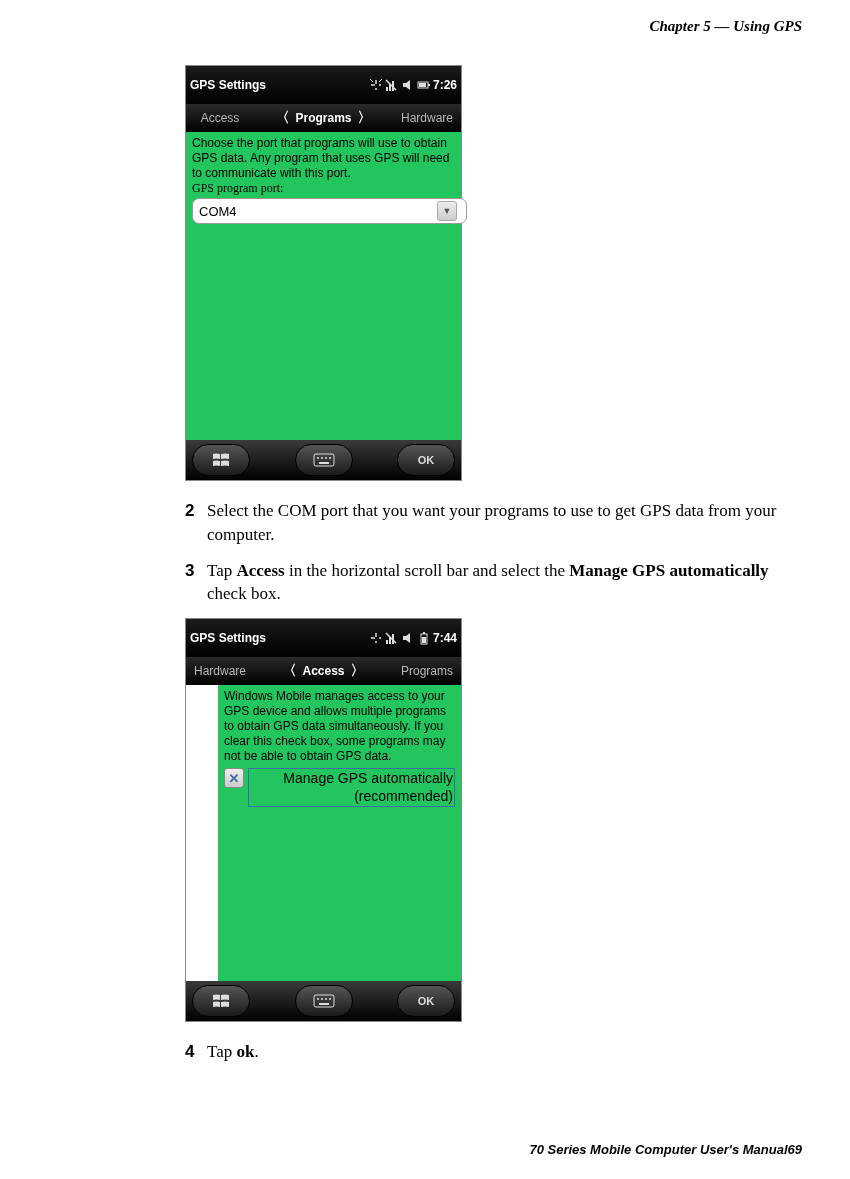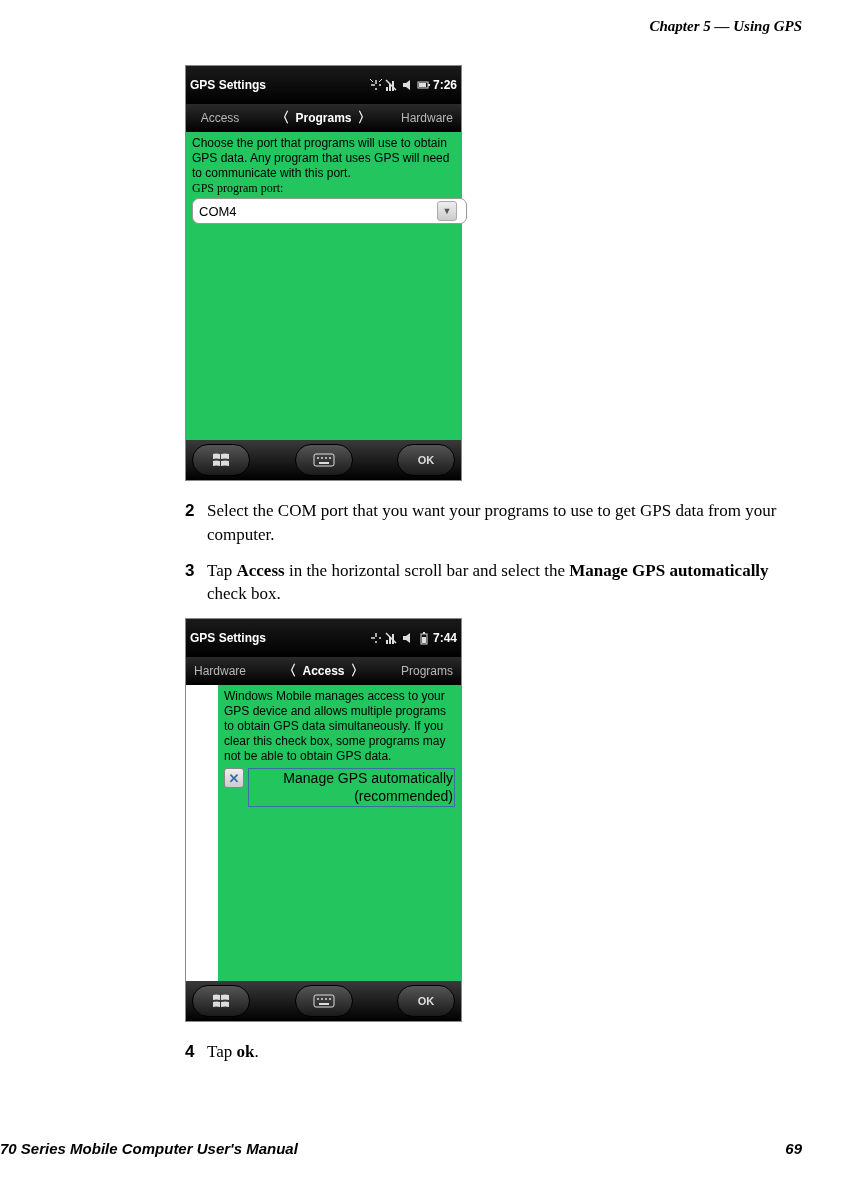--- a/index.html
+++ b/index.html
@@ -179,25 +179,25 @@
     }
     .step-text b {
       font-weight: bold;
     }
     .footer {
       position:absolute;
       bottom:22px;
       left:0;
       right:48px;
       display:flex;
-      justify-content:space-between;
+      justify-content:flex-end;
       font-family: Arial, sans-serif;
       font-weight:bold;
       font-style:italic;
-      font-size:15px;
+      font-size:13px;
     }
     .footer-left { margin-left:0; }
     .shorter .app-body { min-height: 288px; margin-left: 32px; }
   </style>
 </head>
 <body>
 
 <div class="page">
   <div class="chapter-header">Chapter 5 — Using GPS</div>
 

